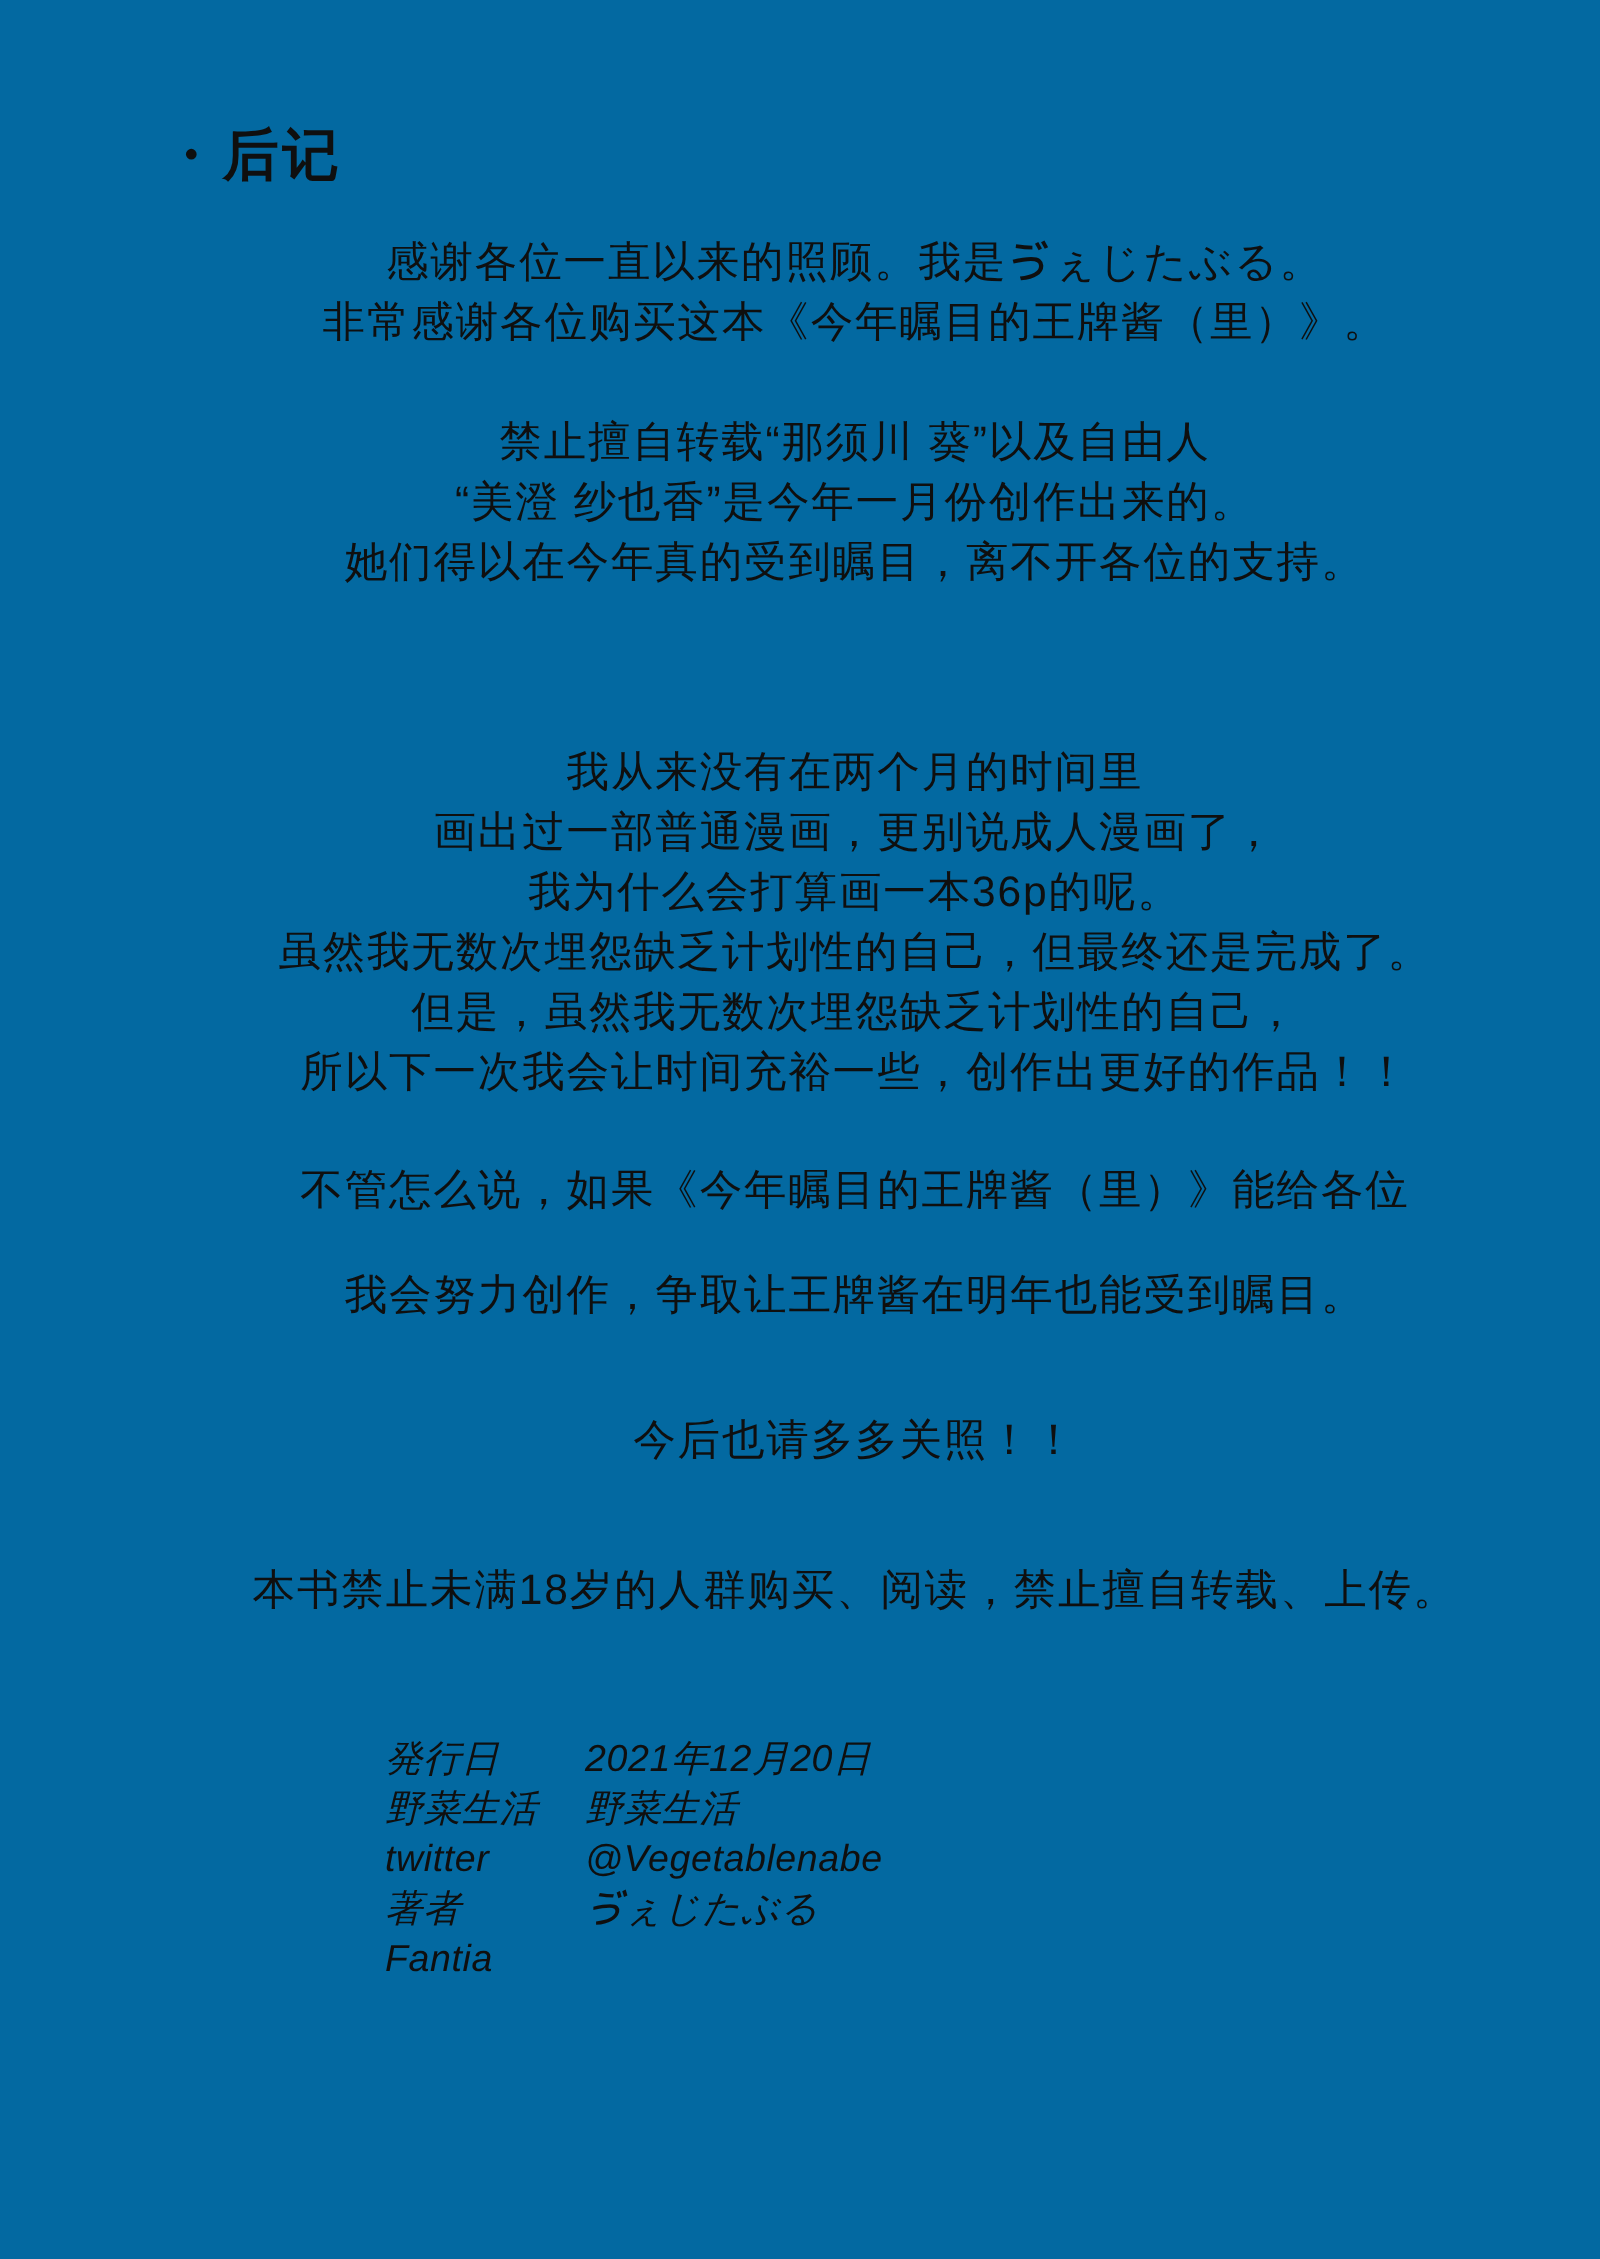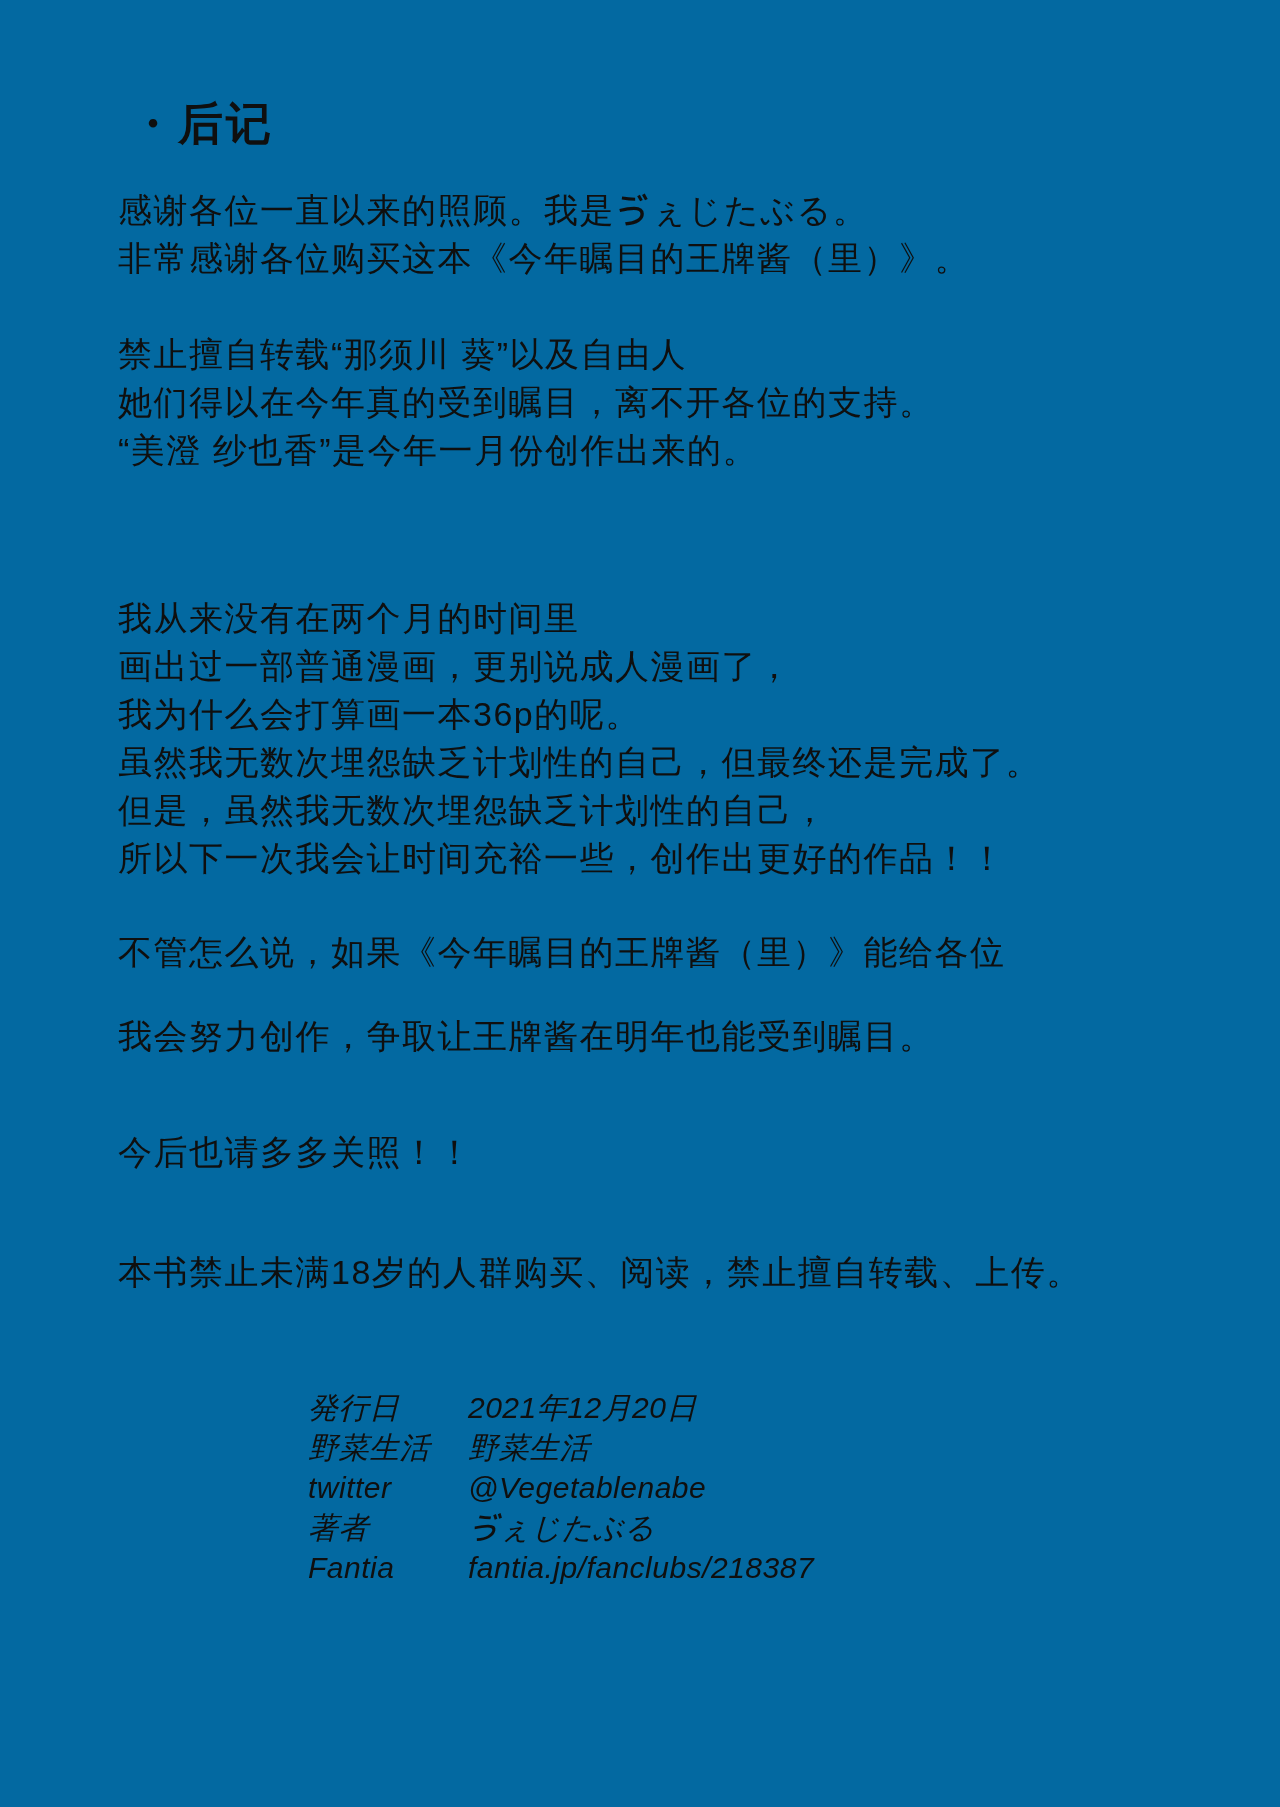--- a/index.html
+++ b/index.html
@@ -24,20 +24,21 @@
     font-weight: 700;
     line-height: 52px;
     letter-spacing: 3px;
     margin-left: 12px;
   }
   .para {
     font-size: 34px;
     line-height: 48px;
     letter-spacing: 1.5px;
     font-weight: 500;
+    text-align: center;
   }
   .para .line {
     white-space: nowrap;
   }
   .para-0 { margin-top: 36px; }
   .para-1 { margin-top: 48px; }
   .para-2 { margin-top: 120px; }
   .para-3 { margin-top: 46px; }
   .para-4 { margin-top: 36px; }
   .para-5 { margin-top: 68px; }
@@ -69,22 +70,22 @@
   <div class="content">
     <div class="title">・后记</div>
 
     <div>
         <div class="para para-0">
           <div class="line">感谢各位一直以来的照顾。我是ゔぇじたぶる。</div>
           <div class="line">非常感谢各位购买这本《今年瞩目的王牌酱（里）》。</div>
         </div>
         <div class="para para-1">
           <div class="line">禁止擅自转载“那须川 葵”以及自由人</div>
+          <div class="line">“美澄 纱也香”是今年一月份创作出来的。</div>
           <div class="line">她们得以在今年真的受到瞩目，离不开各位的支持。</div>
-          <div class="line">“美澄 纱也香”是今年一月份创作出来的。</div>
         </div>
         <div class="para para-2">
           <div class="line">我从来没有在两个月的时间里</div>
           <div class="line">画出过一部普通漫画，更别说成人漫画了，</div>
           <div class="line">我为什么会打算画一本36p的呢。</div>
           <div class="line">虽然我无数次埋怨缺乏计划性的自己，但最终还是完成了。</div>
           <div class="line">但是，虽然我无数次埋怨缺乏计划性的自己，</div>
           <div class="line">所以下一次我会让时间充裕一些，创作出更好的作品！！</div>
         </div>
         <div class="para para-3">
@@ -113,17 +114,16 @@
         <div class="colophon-row">
           <div class="colophon-label">twitter</div>
           <div class="colophon-value">@Vegetablenabe</div>
         </div>
         <div class="colophon-row">
           <div class="colophon-label">著者</div>
           <div class="colophon-value">ゔぇじたぶる</div>
         </div>
         <div class="colophon-row">
           <div class="colophon-label">Fantia</div>
-          <div class="colophon-value">fantia.jp/fanclubs/218387</div>
         </div>
       </div>
   </div>
 </div>
 
 </body></html>

